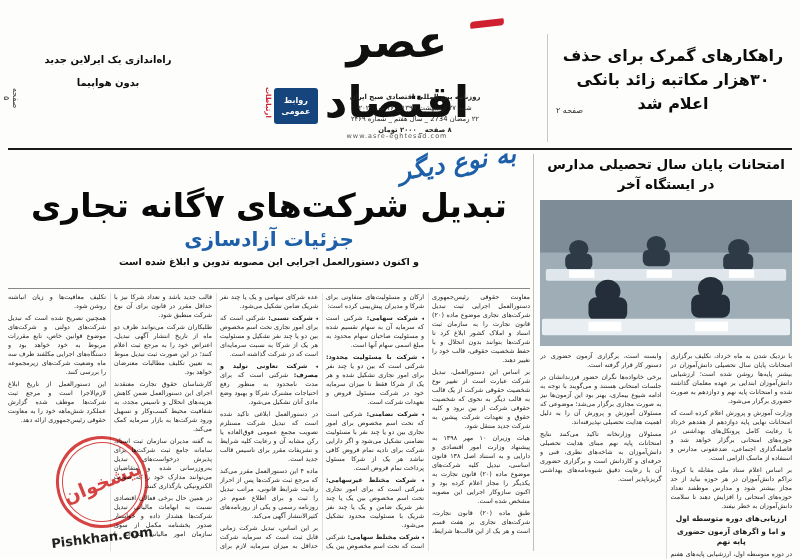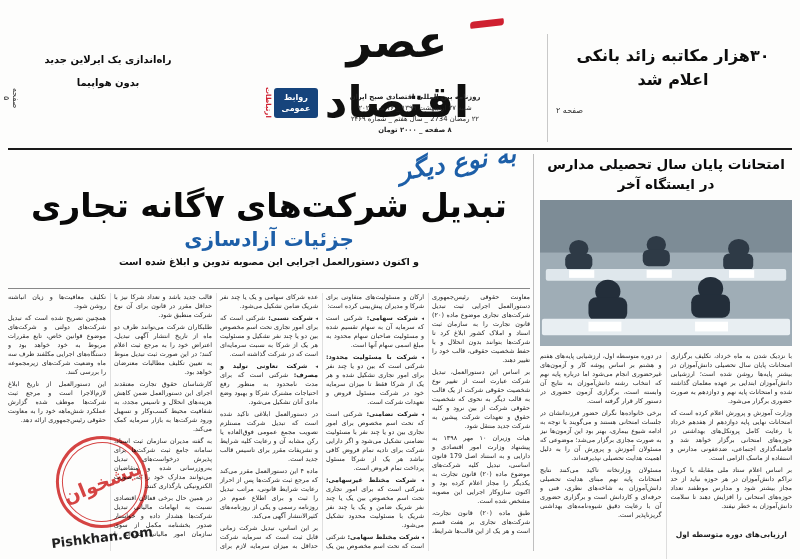--- a/index.html
+++ b/index.html
@@ -38,41 +38,41 @@
   }
   .masthead .site{ font-size:6.5px; color:#555; letter-spacing:1px; direction:ltr; }
   .mast-info{ position:absolute; right:300px; top:92px; width:170px; text-align:center; }
   .mast-info .i{ font-size:6.8px; color:#222; line-height:11px; white-space:nowrap; }
   .mast-info .i.b{ font-weight:bold; }
 
   .badge-box{
     position:absolute; right:482px; top:88px; width:44px; height:30px;
     background:#16447c; color:#fff; border-radius:3px;
     display:flex; align-items:center; justify-content:center;
-    font-size:8px; font-weight:bold; text-align:center; line-height:11px; padding:12px;
+    font-size:8px; font-weight:bold; text-align:center; line-height:11px; padding:18px;
   }
   .badge-red{
     position:absolute; right:528px; top:88px; height:30px;
     writing-mode:vertical-rl; font-size:7px; color:#cf2030; font-weight:bold;
   }
 
   
   .mid-vline{ position:absolute; right:266px; top:154px; bottom:8px; width:1px; background:#bfbfbf; }
 
   
   .side-article{ position:absolute; right:8px; top:154px; width:252px; }
   .side-article .t{ font-size:13.5px; font-weight:900; line-height:20px; color:#0b0b0b; text-align:center; }
   .side-photo{ margin-top:6px; width:252px; height:146px; display:block; background:#9aa8b1; }
   .side-body{
     margin-top:6px; height:238px; overflow:hidden;
     column-count:2; column-gap:9px; column-rule:1px solid #ddd; column-fill:auto;
     font-size:6.4px; line-height:9px; text-align:justify; color:#1c1c1c;
   }
   .side-body p{ margin-bottom:3px; }
-  .side-body .sub{ font-weight:900; font-size:7.4px; text-align:center; line-height:10px; margin:19px 0; }
+  .side-body .sub{ font-weight:900; font-size:7.4px; text-align:center; line-height:10px; margin:3px 0; }
 
   
   .lead-head{ position:absolute; right:270px; left:8px; top:150px; height:136px; }
   .kicker{
     position:absolute; right:14px; top:-2px; transform:rotate(-9deg);
     font-size:25px; font-weight:900; font-style:italic; color:#1d5fa8;
   }
   .lead-headline{
     margin-top:36px; text-align:center; font-size:33px; font-weight:900;
     color:#090909; line-height:40px; letter-spacing:-.5px;
@@ -104,27 +104,29 @@
   .stamp-site{ margin-top:2px; text-align:center; font-size:13px; font-weight:900; color:#101010; transform:rotate(-7deg); direction:ltr; }
 </style>
 </head>
 <body>
 
 <div class="sheet">
 
   <div class="hdr-vline v1"></div>
 
   <div class="top-right-story">
+    <div class="l">راهکارهای گمرک برای حذف</div>
     <div class="l">۳۰هزار مکاتبه زائد بانکی اعلام شد</div>
     <div class="pref">صفحه ۲</div>
   </div>
 
   <div class="masthead">
     <div class="accent"></div>
     <div class="title">عصر اقتصاد</div>
+    <div class="site">www.asre-eghtesad.com</div>
   </div>
 
   <div class="mast-info">
     <div class="i b">روزنامه بین المللی اقتصادی صبح ایران</div>
     <div class="i">شنبه ۲۷ اردیبهشت ۱۳۹۹ _ ۱۶ می ۲۰۲۰</div>
     <div class="i">۲۲ رمضان 2734 _ سال هفتم _ شماره ۲۴۶۹</div>
     <div class="i b">۸ صفحه _ ۲۰۰۰ تومان</div>
   </div>
 
   <div class="badge-box">روابط عمومی</div>
@@ -188,21 +190,21 @@
     <div class="lead-subhead">جزئیات آزادسازی</div>
     <div class="standfirst">
       <div>و اکنون دستورالعمل اجرایی این مصوبه تدوین و ابلاغ شده است</div>
     </div>
   </div>
   <div class="lead-rule"></div>
 
   <div class="main-columns">
     <p>معاونت حقوقی رئیس‌جمهوری دستورالعمل اجرایی ثبت تبدیل شرکت‌های تجاری موضوع ماده (۲۰) قانون تجارت را به سازمان ثبت اسناد و املاک کشور ابلاغ کرد تا شرکت‌ها بتوانند بدون انحلال و با حفظ شخصیت حقوقی، قالب خود را تغییر دهند.</p>
     <p>بر اساس این دستورالعمل، تبدیل شرکت عبارت است از تغییر نوع شخصیت حقوقی شرکت از یک قالب به قالب دیگر به نحوی که شخصیت حقوقی شرکت از بین نرود و کلیه حقوق و تعهدات شرکت پیشین به شرکت جدید منتقل شود.</p>
-    <p>هیات وزیران ۱۰ مهر ۱۳۹۸ به پیشنهاد وزارت امور اقتصادی و دارایی و به استناد اصل 179 قانون اساسی، تبدیل کلیه شرکت‌های موضوع ماده (۲۰) قانون تجارت به یکدیگر را مجاز اعلام کرده بود و اکنون سازوکار اجرایی این مصوبه مشخص شده است.</p>
+    <p>هیات وزیران ۱۰ مهر ۱۳۹۸ به پیشنهاد وزارت امور اقتصادی و دارایی و به استناد اصل ۱۳۸ قانون اساسی، تبدیل کلیه شرکت‌های موضوع ماده (۲۰) قانون تجارت به یکدیگر را مجاز اعلام کرده بود و اکنون سازوکار اجرایی این مصوبه مشخص شده است.</p>
     <p>طبق ماده (۲۰) قانون تجارت، شرکت‌های تجاری بر هفت قسم است و هر یک از این قالب‌ها شرایط، ارکان و مسئولیت‌های متفاوتی برای شرکا و مدیران پیش‌بینی کرده است:</p>
 
     <p class="item"><b>شرکت سهامی:</b> <span>شرکتی است که سرمایه آن به سهام تقسیم شده و مسئولیت صاحبان سهام محدود به مبلغ اسمی سهام آنها است.</span></p>
     <p class="item"><b>شرکت با مسئولیت محدود:</b> <span>شرکتی است که بین دو یا چند نفر برای امور تجاری تشکیل شده و هر یک از شرکا فقط تا میزان سرمایه خود در شرکت مسئول قروض و تعهدات شرکت است.</span></p>
     <p class="item"><b>شرکت تضامنی:</b> <span>شرکتی است که تحت اسم مخصوص برای امور تجاری بین دو یا چند نفر با مسئولیت تضامنی تشکیل می‌شود و اگر دارایی شرکت برای تادیه تمام قروض کافی نباشد هر یک از شرکا مسئول پرداخت تمام قروض است.</span></p>
     <p class="item"><b>شرکت مختلط غیرسهامی:</b> <span>شرکتی است که برای امور تجاری تحت اسم مخصوص بین یک یا چند نفر شریک ضامن و یک یا چند نفر شریک با مسئولیت محدود تشکیل می‌شود.</span></p>
     <p class="item"><b>شرکت مختلط سهامی:</b> <span>شرکتی است که تحت اسم مخصوص بین یک عده شرکای سهامی و یک یا چند نفر شریک ضامن تشکیل می‌شود.</span></p>
     <p class="item"><b>شرکت نسبی:</b> <span>شرکتی است که برای امور تجاری تحت اسم مخصوص بین دو یا چند نفر تشکیل و مسئولیت هر یک از شرکا به نسبت سرمایه‌ای است که در شرکت گذاشته است.</span></p>
     <p class="item"><b>شرکت تعاونی تولید و مصرف:</b> <span>شرکتی است که برای مدت نامحدود به منظور رفع احتیاجات مشترک شرکا و بهبود وضع مادی آنان تشکیل می‌شود.</span></p>
 

